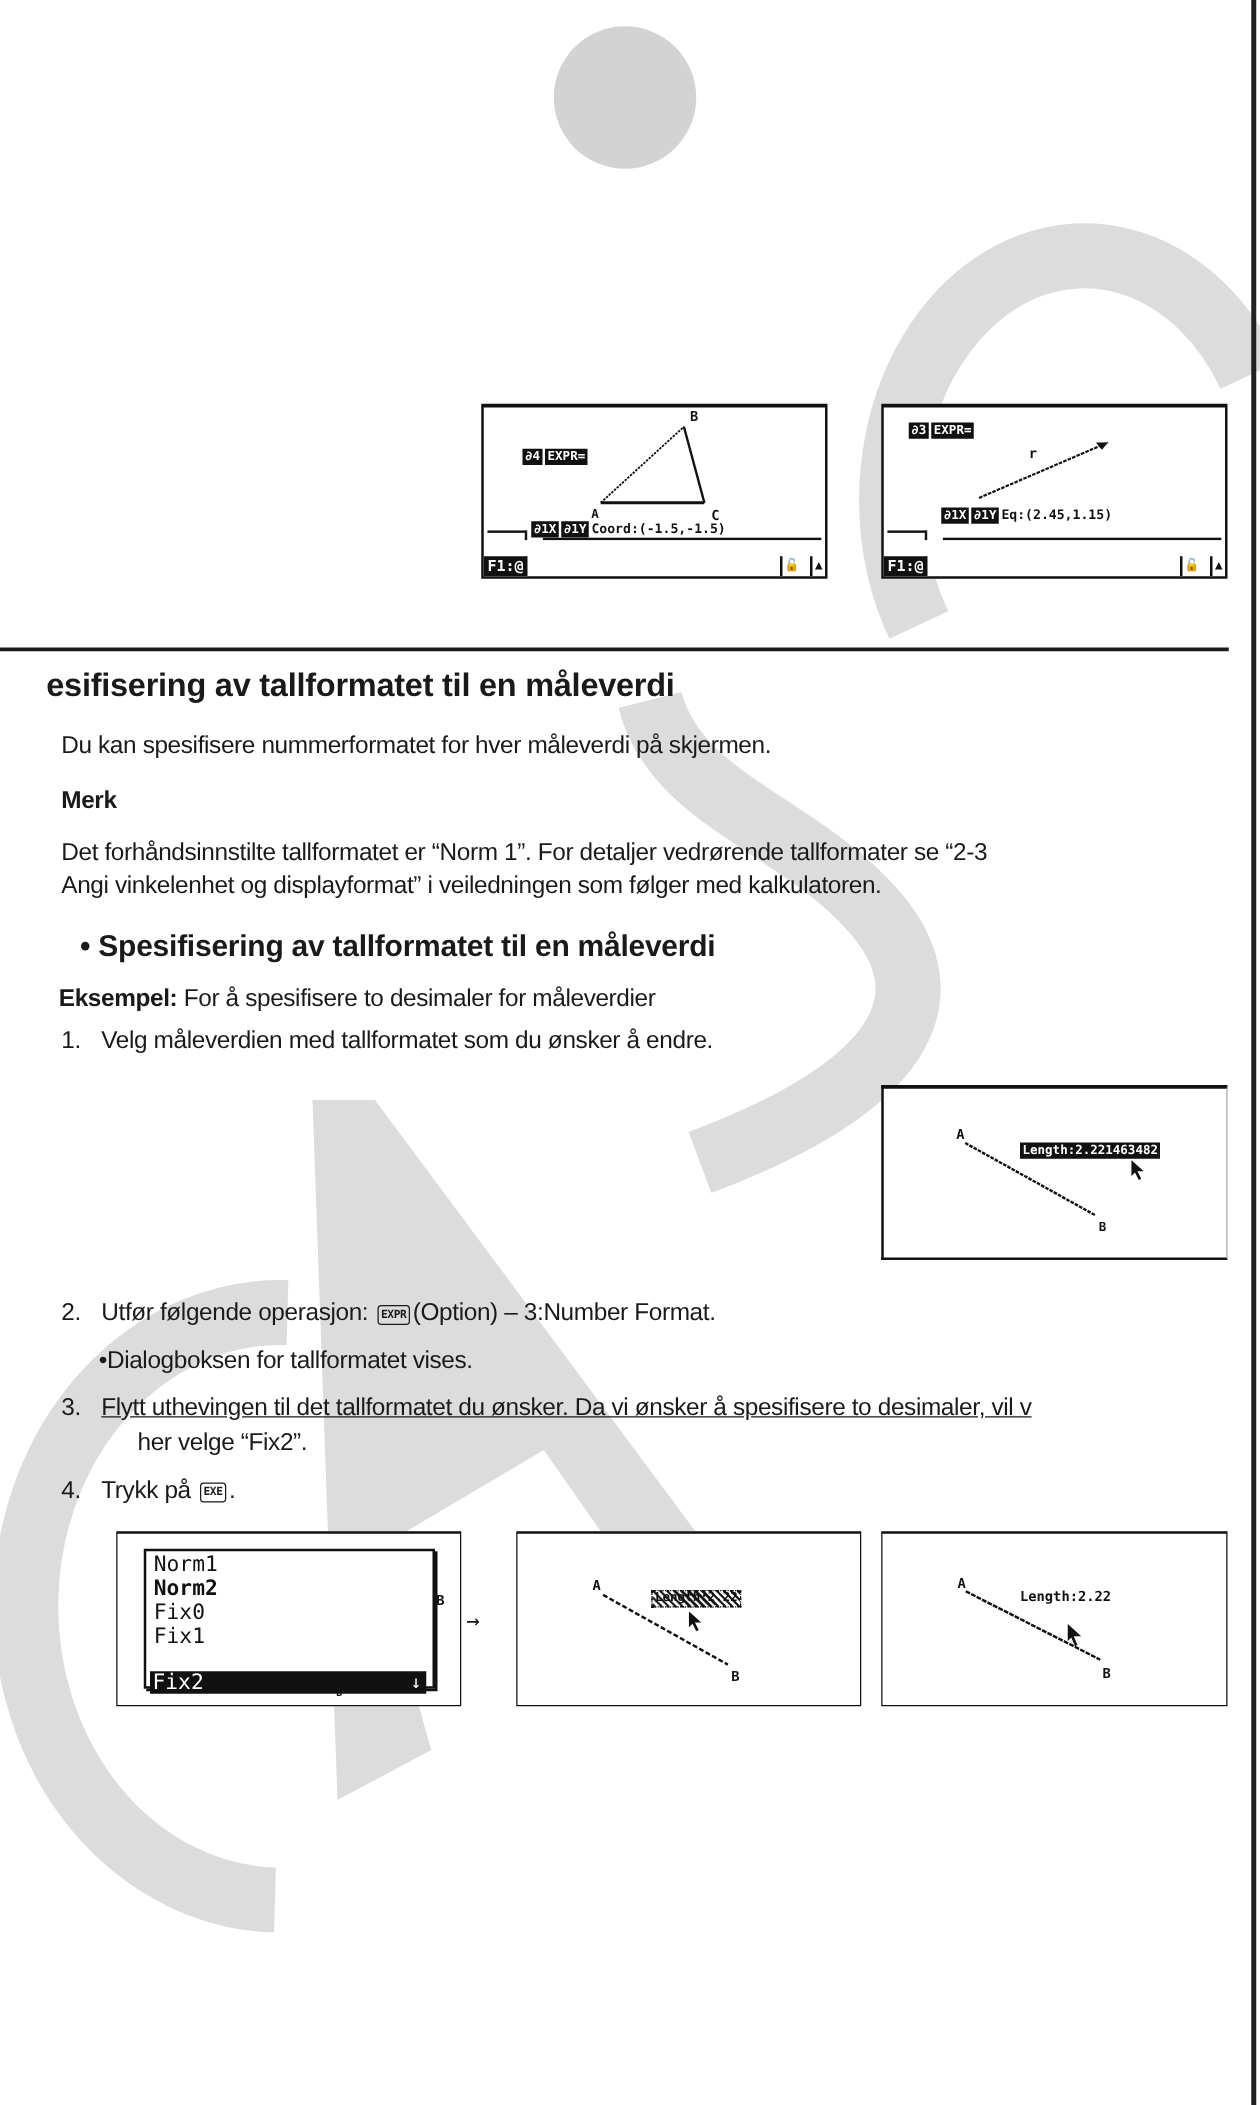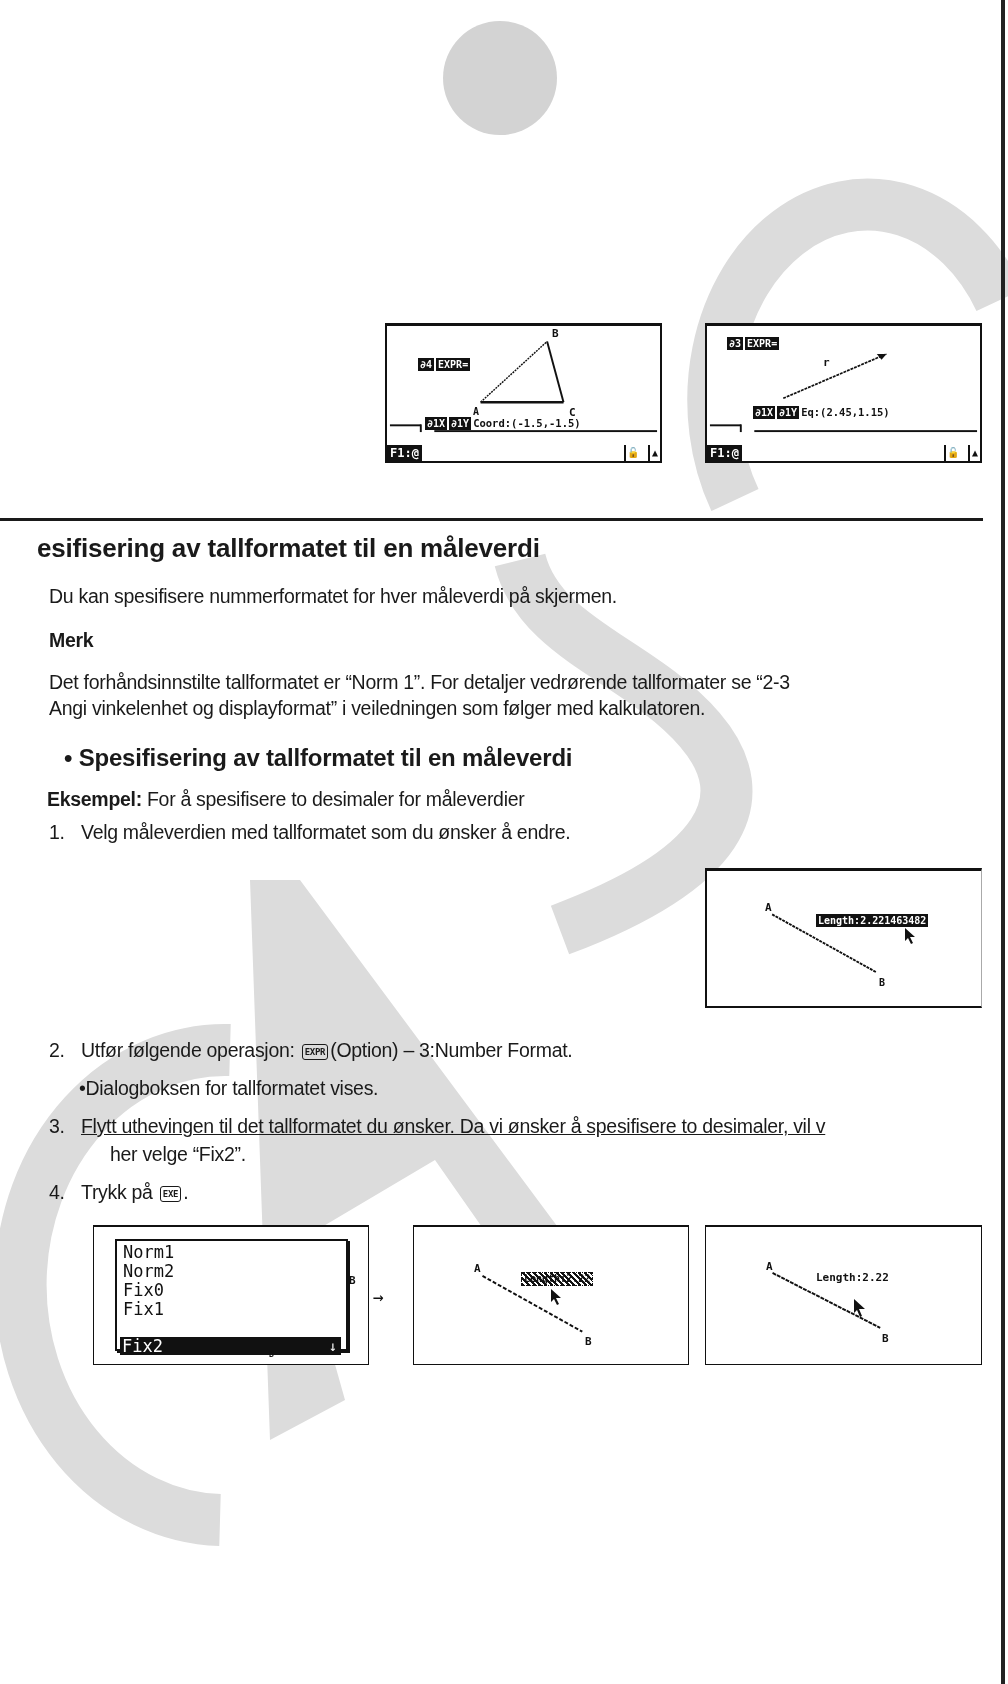--- a/index.html
+++ b/index.html
@@ -121,21 +121,21 @@
   <span style="display:inline-block; width:32px;">3.</span><span>Flytt uthevingen til det tallformatet du ønsker. Da vi ønsker å spesifisere to desimaler, vil v</span>
 </div>
 <div class="abs p" style="left:78px; top:1141px;margin-left:32px;">her velge “Fix2”.</div>
 <div class="abs p" style="left:49px; top:1179px;">
   <span style="display:inline-block; width:32px;">4.</span><span>Trykk på </span><span class="keycap">EXE</span><span>.</span>
 </div>
 
 <div class="screen" style="left:93px; top:1225px; width:276px; height:140px; border-width:1px; border-top-width:2px;">
   <div style="position:absolute; left:21px; top:12px; width:229px; height:108px; border:2px solid #111; box-shadow:2px 2px 0 #111; background:#fff;">
     <div class="lcd" style="left:6px; top:2px; font-size:17px; font-weight:normal; line-height:19px;">Norm1</div>
-    <div class="lcd" style="left:6px; top:21px; font-size:17px; font-weight:normal; line-height:19px;">Norm2</div>
+    <div class="lcd" style="left:6px; top:21px; font-size:17px; font-weight:bold; line-height:19px;">Norm2</div>
     <div class="lcd" style="left:6px; top:40px; font-size:17px; font-weight:normal; line-height:19px;">Fix0</div>
     <div class="lcd" style="left:6px; top:59px; font-size:17px; font-weight:normal; line-height:19px;">Fix1</div>
     <div class="lcd inv" style="left:3px; top:96px; width:217px; font-size:17px; font-weight:normal; line-height:18px;">
       <span>Fix2</span>
       <span style="position:absolute; right:4px; font-size:14px;">↓</span>
     </div>
   </div>
   <span class="lcd" style="left:255px; top:47px; font-size:11px;">B</span>
   <span class="lcd" style="left:175px; top:123px; font-size:8px;">B</span>
 </div>

